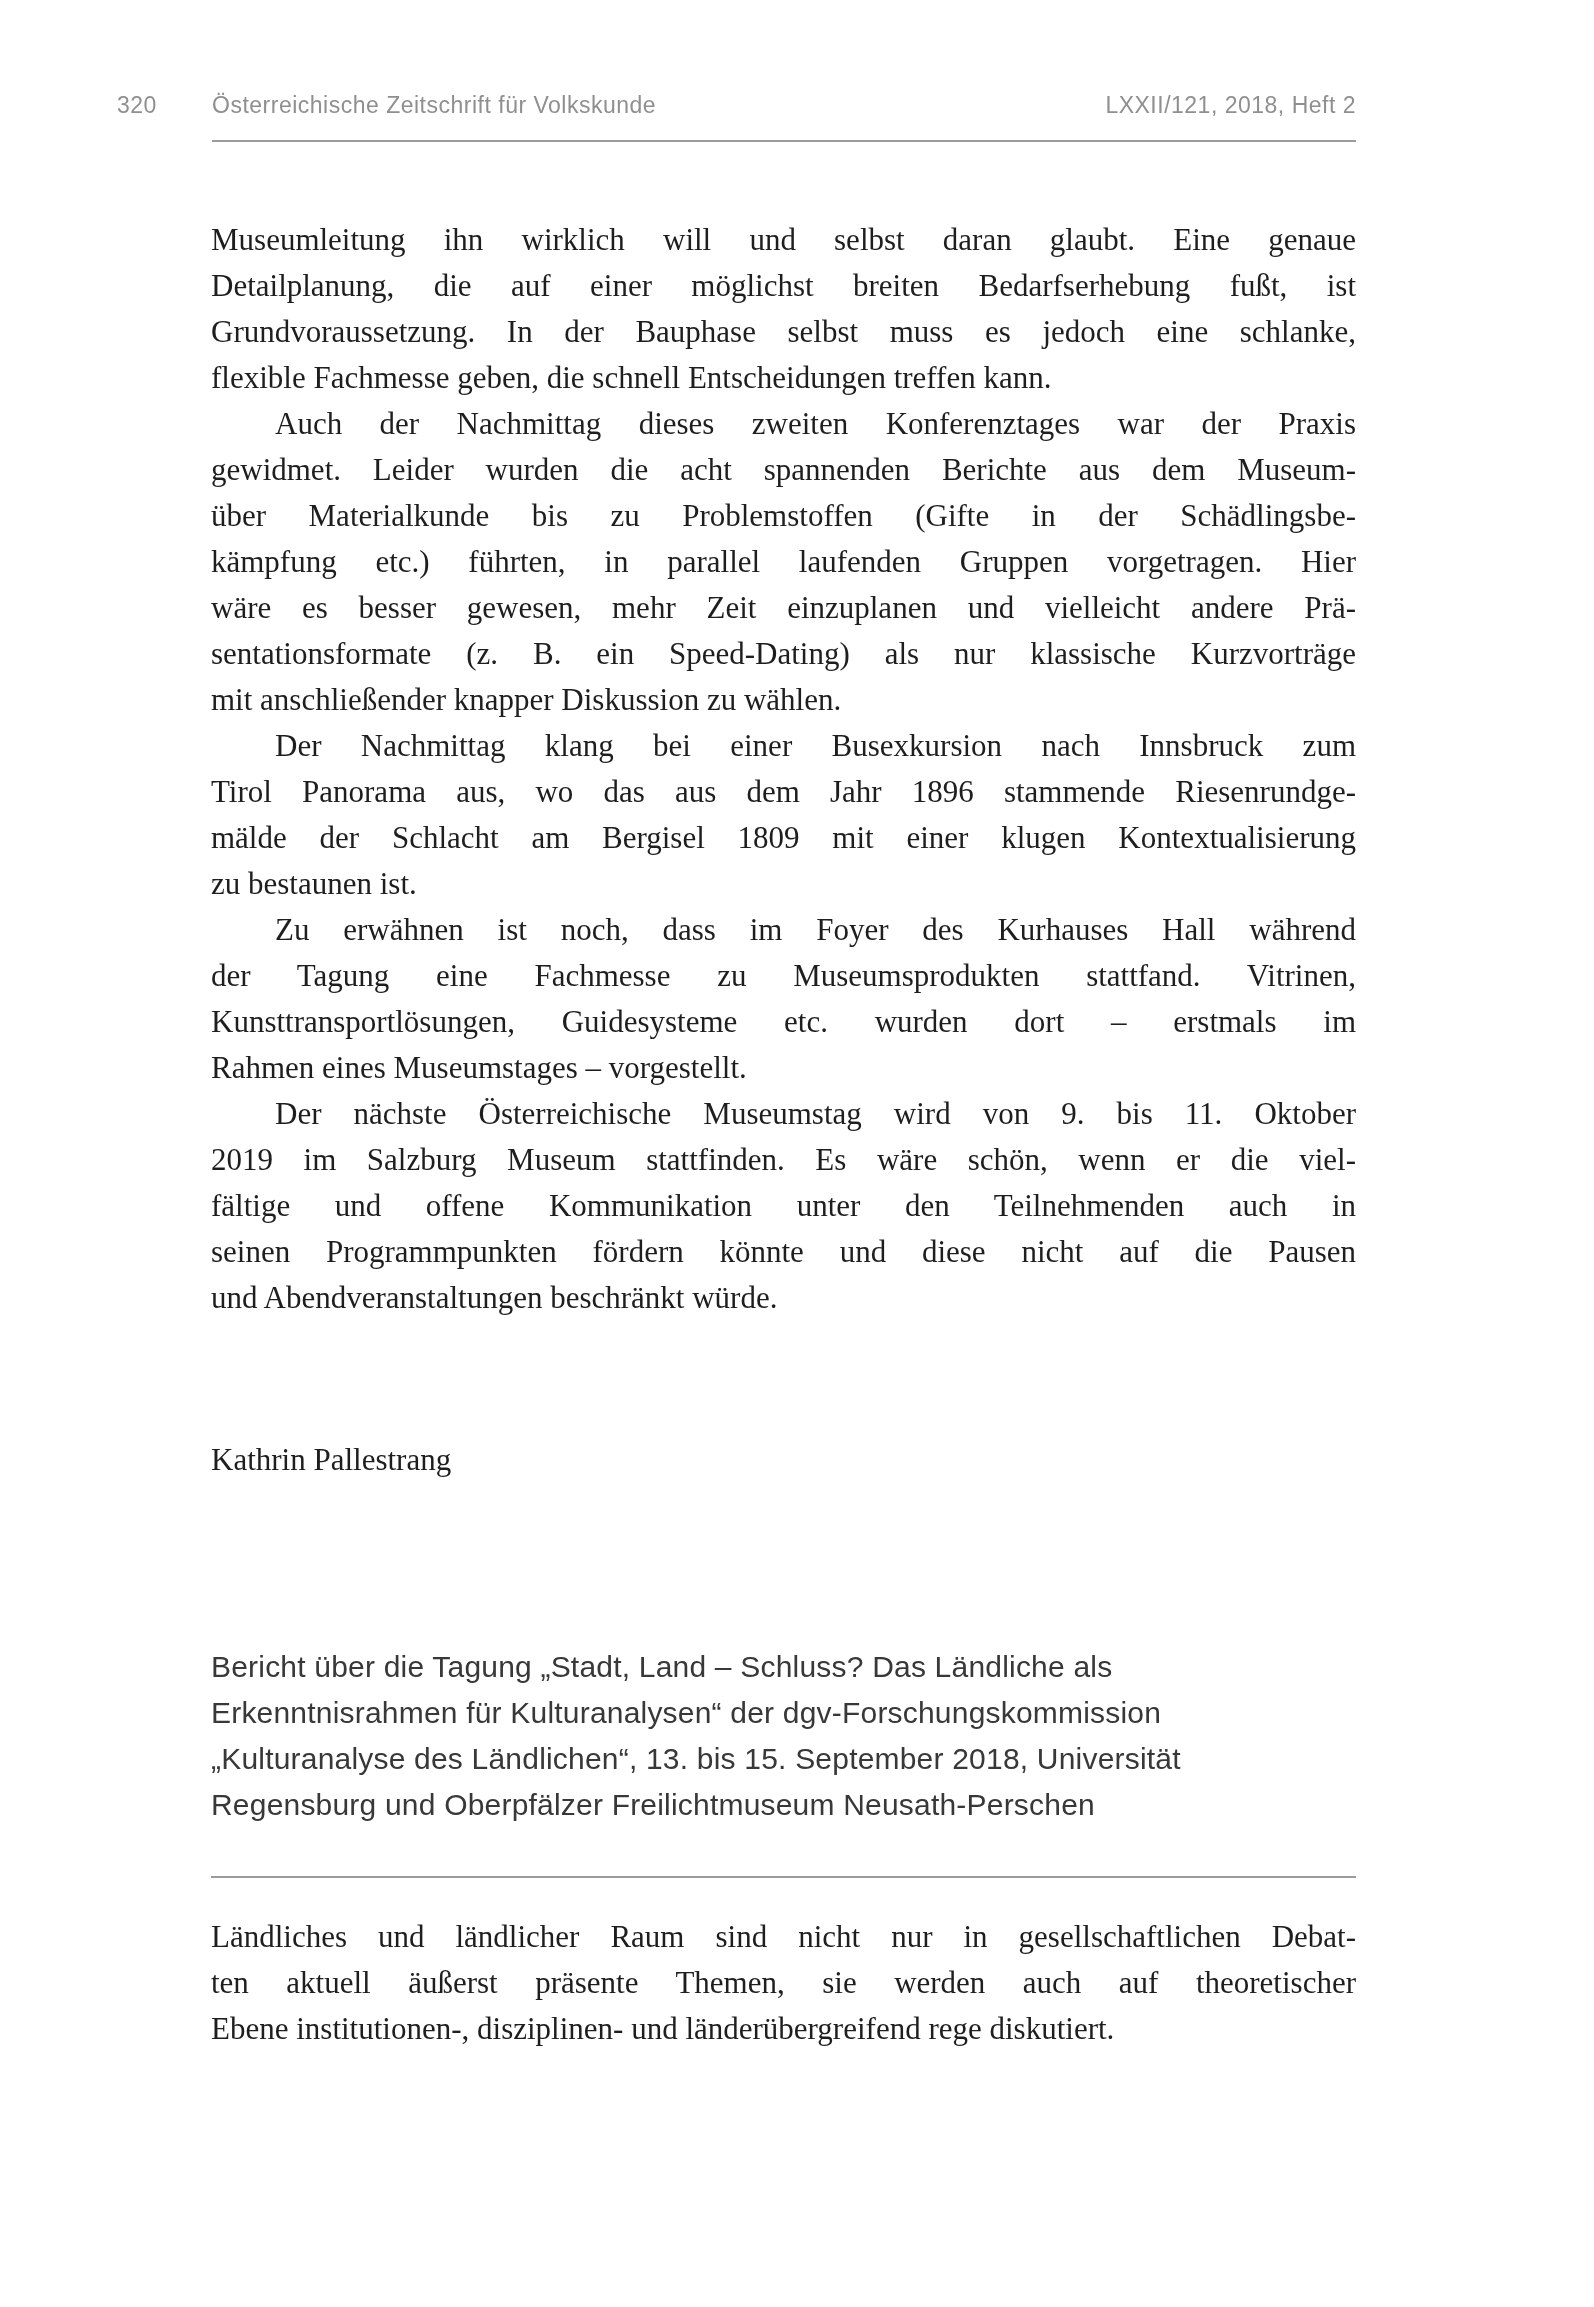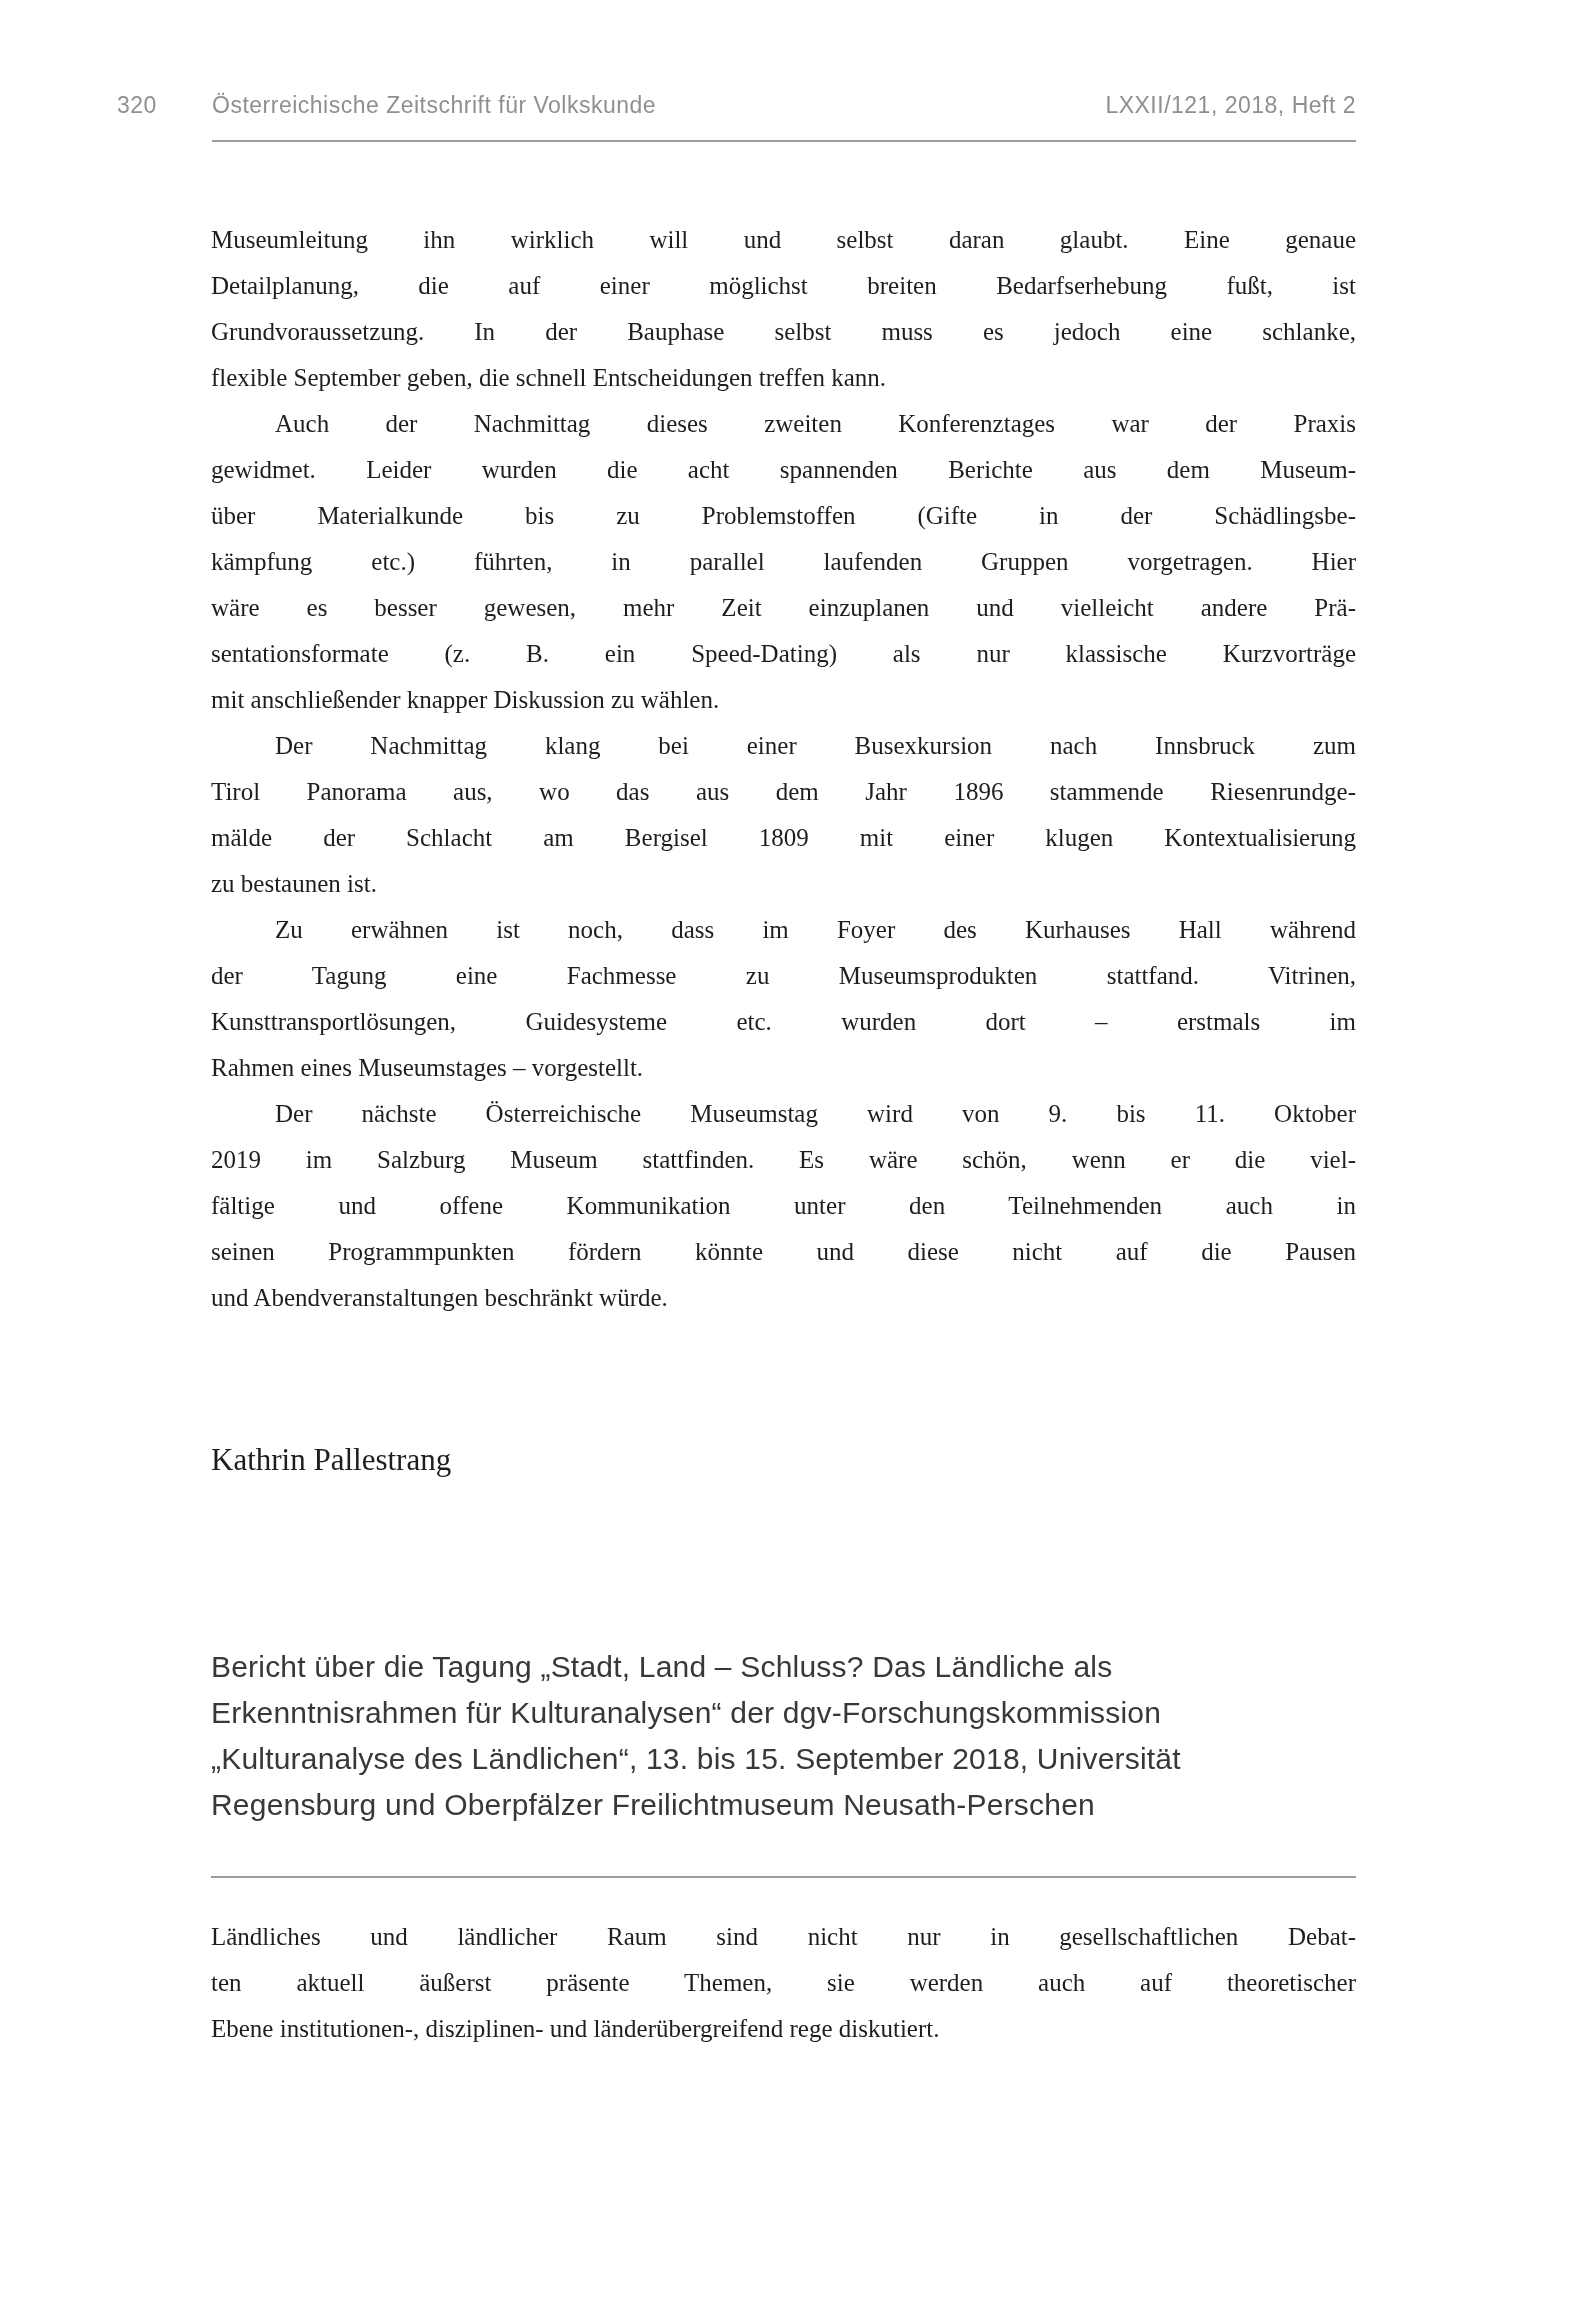--- a/index.html
+++ b/index.html
@@ -43,21 +43,21 @@
   }
   .rule1{top:140px;}
   .rule2{top:1876px;left:211px;width:1145px;}
   
   .column{
     position:absolute;
     left:211px;
     width:1145px;
     font-family:"Liberation Serif",serif;
     color:var(--body-text,#1e1e1e);
-    font-size:25px;
+    font-size:31px;
     line-height:46px;
   }
   .body-block{top:217px;}
   .line{
     height:46px;
     overflow:hidden;
     text-align:justify;
     text-align-last:justify;
     text-justify:inter-word;
   }
@@ -89,21 +89,21 @@
     <span class="issue">LXXII/121, 2018, Heft 2</span>
   </header>
 
   <div class="rule rule1"></div>
 
   <main class="column body-block">
       <div class="para">
         <div class="line">Museumleitung ihn wirklich will und selbst daran glaubt. Eine genaue</div>
         <div class="line">Detailplanung, die auf einer möglichst breiten Bedarfserhebung fußt, ist</div>
         <div class="line">Grundvoraussetzung. In der Bauphase selbst muss es jedoch eine schlanke,</div>
-        <div class="line last">flexible September geben, die schnell Entscheidungen treffen kann.</div>
+        <div class="line last">flexible Fachmesse geben, die schnell Entscheidungen treffen kann.</div>
       </div>
       <div class="para indent">
         <div class="line">Auch der Nachmittag dieses zweiten Konferenztages war der Praxis</div>
         <div class="line">gewidmet. Leider wurden die acht spannenden Berichte aus dem Museum-</div>
         <div class="line">über Materialkunde bis zu Problemstoffen (Gifte in der Schädlingsbe-</div>
         <div class="line">kämpfung etc.) führten, in parallel laufenden Gruppen vorgetragen. Hier</div>
         <div class="line">wäre es besser gewesen, mehr Zeit einzuplanen und vielleicht andere Prä-</div>
         <div class="line">sentationsformate (z. B. ein Speed-Dating) als nur klassische Kurzvorträge</div>
         <div class="line last">mit anschließender knapper Diskussion zu wählen.</div>
       </div>

